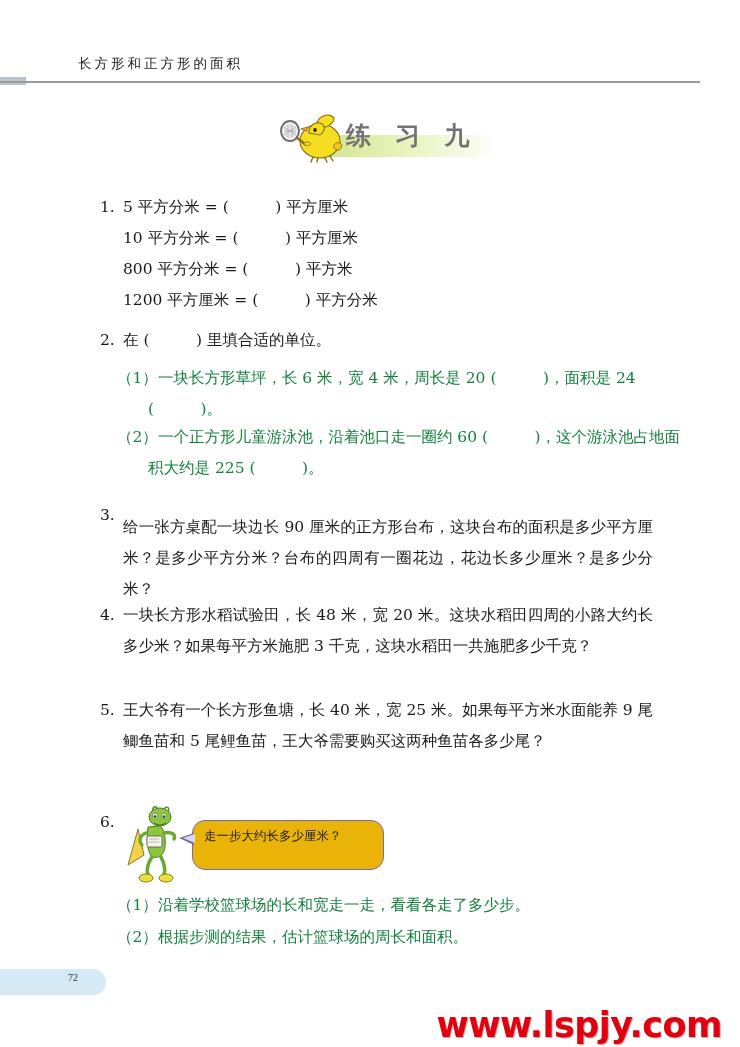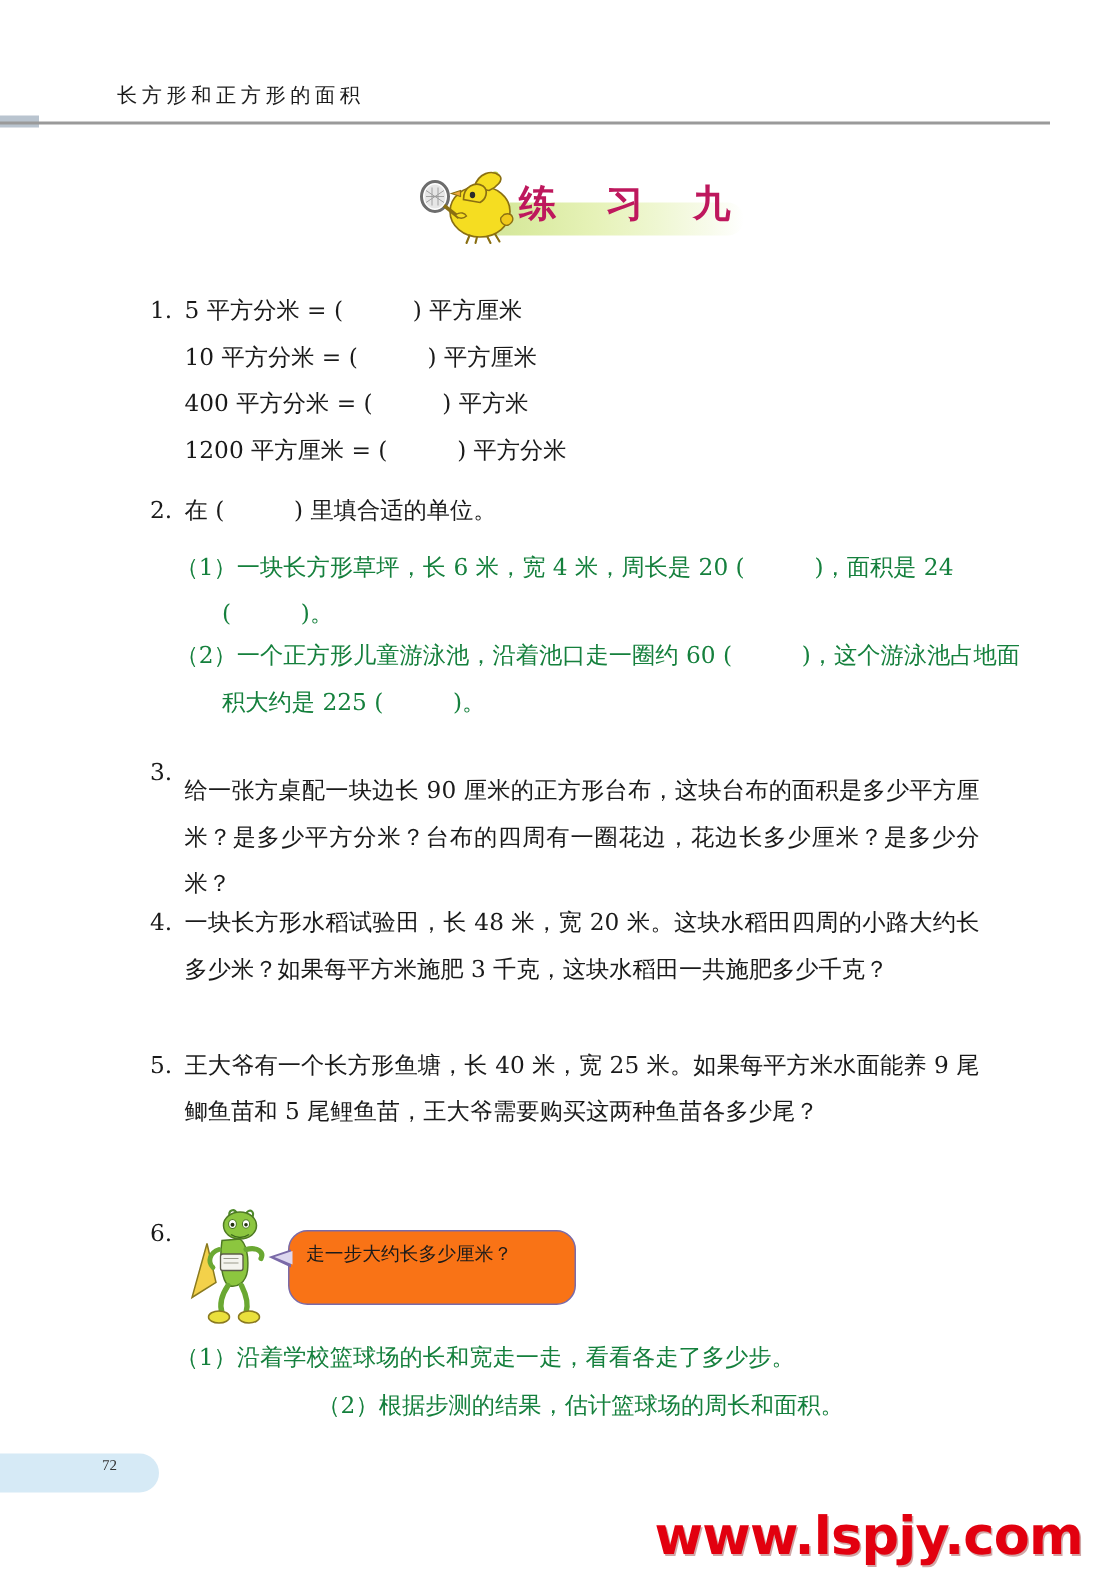--- a/index.html
+++ b/index.html
@@ -69,22 +69,22 @@
                 #cfe39a 0%, #d9ea9f 18%, #e6f2b8 45%,
                 #eff7d2 68%, #f8fbec 88%, #ffffff 100%);
   }
   .title-text {
     position: absolute;
     left: 70px;
     top: 16px;
     font-size: 25px;
     font-weight: bold;
     letter-spacing: 9px;
-    color: #be185d;
-    font-family: Liberation Mono, monospace;
+    color: #737373;
+    font-family: Liberation Serif, serif;
     white-space: nowrap;
   }
   .chick {
     position: absolute;
     left: 0px;
     top: 0px;
     width: 90px;
     height: 60px;
   }
 
@@ -142,21 +142,21 @@
     top: 803px;
     width: 70px;
     height: 82px;
   }
   .bubble {
     position: absolute;
     left: 192px;
     top: 820px;
     width: 192px;
     height: 50px;
-    background: #f97316;
+    background: #eab308;
     border: 1.6px solid #7a6aa8;
     border-radius: 13px;
     box-sizing: border-box;
   }
   .bubble-text {
     position: absolute;
     left: 11px;
     top: 4px;
     font-size: 12.5px;
     line-height: 21px;
@@ -251,21 +251,21 @@
 <div class="content">
 
   <div class="qnum" style="top:192px;">1.</div>
   <div class="qbody" style="top:192px;">
     <span>5 平方分米 = (</span><span class="blank blank-wide"></span><span>) 平方厘米</span>
   </div>
   <div class="qbody" style="top:223px;">
     <span>10 平方分米 = (</span><span class="blank blank-wide"></span><span>) 平方厘米</span>
   </div>
   <div class="qbody" style="top:254px;">
-    <span>400 平方分米 = (</span><span class="blank blank-wide"></span><span>) 平方米</span>
+    <span>800 平方分米 = (</span><span class="blank blank-wide"></span><span>) 平方米</span>
   </div>
   <div class="qbody" style="top:285px;">
     <span>1200 平方厘米 = (</span><span class="blank blank-wide"></span><span>) 平方分米</span>
   </div>
 
   <div class="qnum" style="top:325px;">2.</div>
   <div class="qbody" style="top:325px;">
     <span>在 (</span><span class="blank blank-wide"></span><span>) 里填合适的单位。</span>
   </div>
 
@@ -313,21 +313,21 @@
     <div class="bubble-tail"></div>
     <div class="bubble-tail-in"></div>
     <div class="bubble-text">
       <div>走一步大约长多少厘米？</div>
     </div>
   </div>
 
   <div class="sub" style="top:890px;">
     <span>（1）</span><span>沿着学校篮球场的长和宽走一走，看看各走了多少步。</span>
   </div>
-  <div class="sub" style="top:922px;text-align:center;">
+  <div class="sub" style="top:922px;">
     <span>（2）</span><span>根据步测的结果，估计篮球场的周长和面积。</span>
   </div>
 
 </div>
 
 <div class="page-bar"></div>
 <div class="page-num">72</div>
 <div class="watermark">www.lspjy.com</div>
 
 </body></html>

